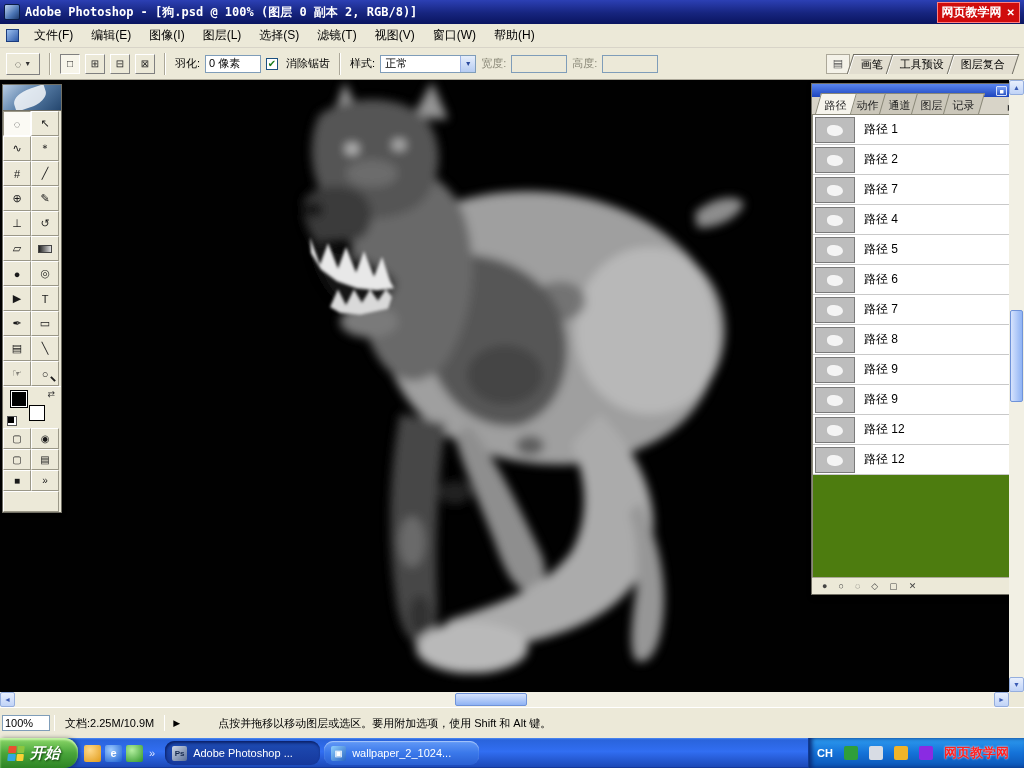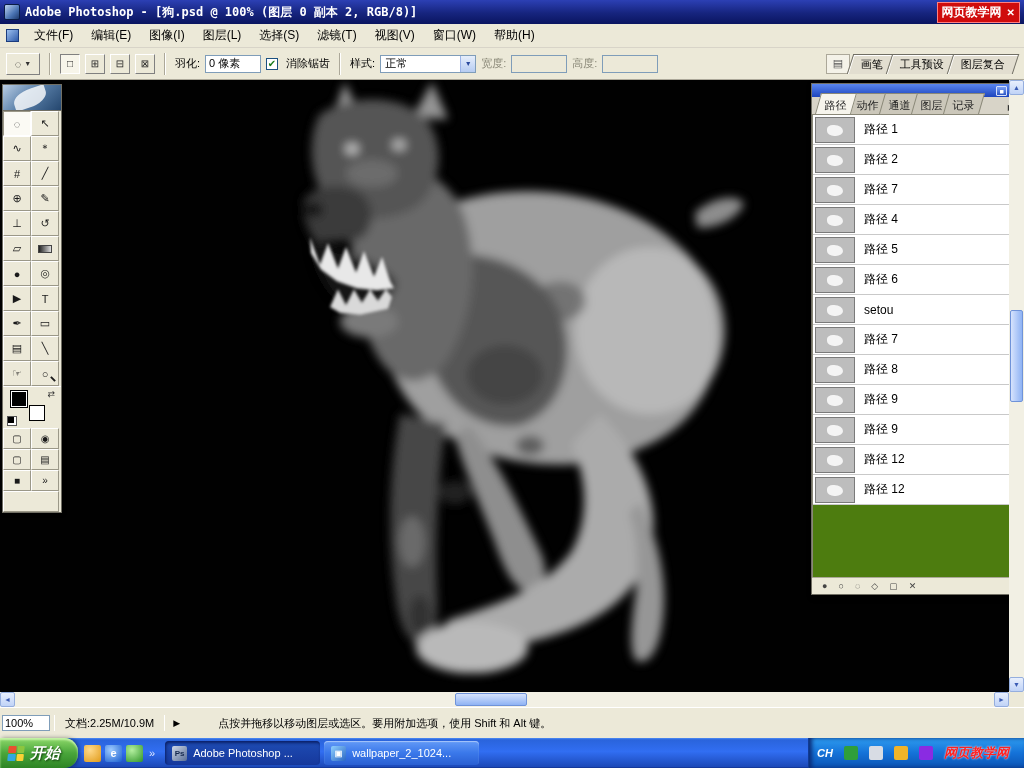--- a/index.html
+++ b/index.html
@@ -143,34 +143,34 @@
   .flag i { border-radius: 1px; }
   .flag i:nth-child(1){background:#e8502f;} .flag i:nth-child(2){background:#8cc63f;}
   .flag i:nth-child(3){background:#31a8e0;} .flag i:nth-child(4){background:#fbd235;}
   .qlaunch { display: flex; align-items: center; gap: 4px; padding: 0 6px; }
   .qicon { width: 17px; height: 17px; border-radius: 2px; display: flex; align-items: center; justify-content: center;
            font-size: 11px; font-weight: bold; color: #fff; }
   .qicon.q1 { background: radial-gradient(circle at 35% 30%,#ffd98a,#e09a18); color: #7a4a00; }
   .qicon.q2 { background: radial-gradient(circle at 35% 30%,#9ecbff,#1a5ecf); }
   .qicon.q3 { background: radial-gradient(circle at 35% 30%,#b4f0a0,#2f9428); }
   .qchev { color: #dfe8ff; font-size: 11px; padding: 0 2px; }
-  .tbtn { flex: 0 0 auto; width: 155px; margin: 3px 2px; border-radius: 4px; display: flex; align-items: center;
+  .tbtn { flex: 0 0 auto; width: 155px; margin: 3px 2px; border-radius: 9px; display: flex; align-items: center;
           gap: 6px; padding: 0 7px; color: #fff; font-size: 11px; white-space: nowrap; overflow: hidden;
           background: linear-gradient(180deg,#639af7 0%,#3a78ea 50%,#2a5fd2 100%);
           box-shadow: inset 0 1px 1px #a8c6fa; }
   .tbtn.active { background: linear-gradient(180deg,#1e4cb4,#16389c);
                  box-shadow: inset 1px 2px 3px #0a1f66; }
   .ticon { width: 15px; height: 15px; border-radius: 2px; display: flex; align-items: center; justify-content: center;
            font-size: 8px; font-weight: bold; color: #fff; flex: 0 0 auto; }
   .ticon.ps { background: linear-gradient(135deg,#cfd8e8,#5a6f96); color: #15284e; }
   .ticon.img { background: linear-gradient(135deg,#8fd0ff,#2a66c4); }
   .tray { margin-left: auto; flex: 0 0 auto; width: 216px; display: flex; align-items: center; gap: 11px;
           padding: 0 8px; color: #fff; font-size: 11px;
           background: linear-gradient(180deg,#2e9cf0 0%,#1472d8 50%,#0c54b4 100%);
-          border-left: 1px solid #123a94; box-shadow: inset 3px 0 4px #0b2c78; font-style: italic; }
+          border-left: 1px solid #123a94; box-shadow: inset 3px 0 4px #0b2c78; }
   .tray-lang { font-weight: bold; }
   .trayico { width: 14px; height: 14px; border-radius: 2px; display: flex; align-items: center; justify-content: center;
              font-size: 8px; color: #fff; }
   .trayico.t1 { background: #2f9e3a; } .trayico.t2 { background: #d8dce4; color: #345; }
   .trayico.t3 { background: #f0b429; } .trayico.t4 { background: #8a2be2; }
   .tray-badge { color: #ff2222; font-weight: bold; font-size: 13px; text-shadow: 0 0 2px #fff; white-space: nowrap; }
 </style>
 </head>
 <body>
 
@@ -360,24 +360,20 @@
         <div class="prow">
             <span class="pthumb"></span>
             <span class="plabel">路径 5</span>
           </div>
         <div class="prow">
             <span class="pthumb"></span>
             <span class="plabel">路径 6</span>
           </div>
         <div class="prow">
             <span class="pthumb"></span>
-            <span class="plabel">setou</span>
-          </div>
-        <div class="prow">
-            <span class="pthumb"></span>
             <span class="plabel">路径 7</span>
           </div>
         <div class="prow">
             <span class="pthumb"></span>
             <span class="plabel">路径 8</span>
           </div>
         <div class="prow">
             <span class="pthumb"></span>
             <span class="plabel">路径 9</span>
           </div>

